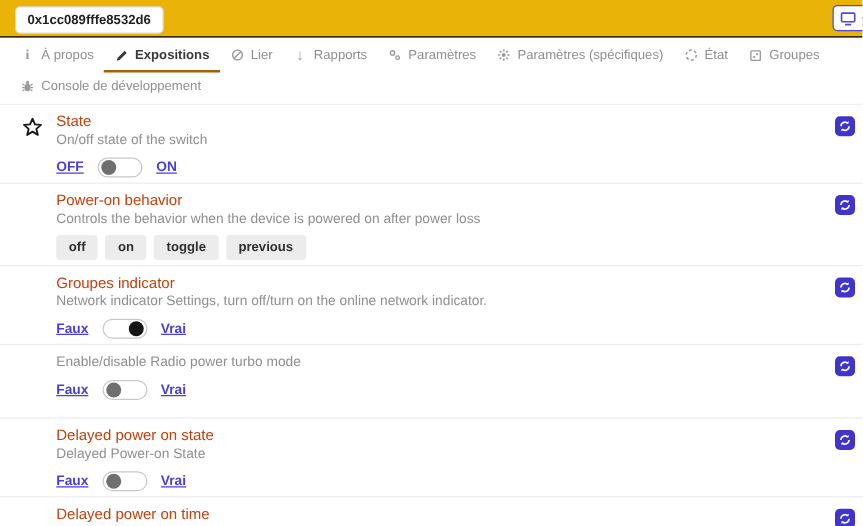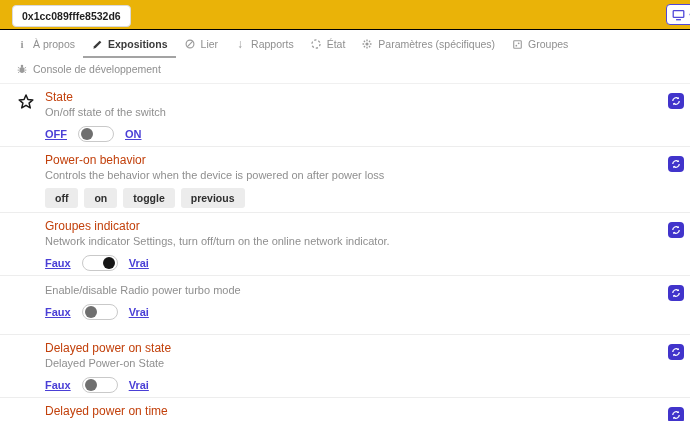--- a/index.html
+++ b/index.html
@@ -24,21 +24,21 @@
     display:flex;align-items:center;gap:4px;padding:0 5px;box-sizing:border-box;cursor:pointer;
   }
   
   .tabs{background:#fff;border-bottom:1px solid #f0f0f0;padding:3px 8px 0 8px;}
   .tab-row{display:flex;align-items:flex-end;}
   .tab{
     display:flex;align-items:center;gap:5px;padding:5px 8px 6px 8px;
     color:#8f8f8f;font-size:10.5px;cursor:pointer;white-space:nowrap;
     border-bottom:2px solid transparent;
   }
-  .tab.active{color:#3a3a3a;font-weight:700;border-bottom:2px solid #a3a3a3;}
+  .tab.active{color:#3a3a3a;font-weight:700;border-bottom:2px solid #a16207;}
   .ticon{display:inline-flex;width:12px;height:12px;align-items:center;justify-content:center;flex:0 0 auto;}
   .ticon.text{font-size:11px;font-weight:700;color:#9a9a9a;font-family:"Liberation Serif","DejaVu Serif",serif;}
   
   .section{
     position:relative;border-bottom:1px solid #ededed;
     padding:6px 40px 4px 45px;box-sizing:border-box;min-height:59px;
   }
   .section:last-child{border-bottom:none;}
   .sec-title{font-size:12px;line-height:14px;color:#c2410c;}
   .sec-desc{font-size:11px;line-height:12px;color:#8f8f8f;margin-top:2px;}
@@ -111,35 +111,44 @@
       </span>
       <span>Lier</span>
     </div>
     <div class="tab">
       <span class="ticon" style="color:#9a9a9a;font-size:12px;">↓</span>
       <span>Rapports</span>
     </div>
     <div class="tab">
       <span class="ticon">
         <svg width="12" height="12" viewBox="0 0 16 16">
-            <circle cx="8" cy="8" r="5.4" fill="none" stroke="#9a9a9a" stroke-width="1.7" stroke-dasharray="3 2.6"></circle>
-          </svg>
-      </span>
-      <span>État</span>
+            <circle cx="5.3" cy="5.8" r="2.3" fill="none" stroke="#9a9a9a" stroke-width="1.5"></circle>
+            <circle cx="10.8" cy="10.8" r="1.9" fill="none" stroke="#9a9a9a" stroke-width="1.5"></circle>
+          </svg>
+      </span>
+      <span>Paramètres</span>
     </div>
     <div class="tab">
       <span class="ticon">
         <svg width="12" height="12" viewBox="0 0 16 16">
             <circle cx="8" cy="8" r="2.1" fill="#9a9a9a"></circle>
             <g stroke="#9a9a9a" stroke-width="1.8">
               <path d="M8 2v2.2M8 11.8V14M2 8h2.2M11.8 8H14M3.8 3.8l1.5 1.5M10.7 10.7l1.5 1.5M12.2 3.8l-1.5 1.5M5.3 10.7l-1.5 1.5"></path>
             </g>
           </svg>
       </span>
       <span>Paramètres (spécifiques)</span>
+    </div>
+    <div class="tab">
+      <span class="ticon">
+        <svg width="12" height="12" viewBox="0 0 16 16">
+            <circle cx="8" cy="8" r="5.4" fill="none" stroke="#9a9a9a" stroke-width="1.7" stroke-dasharray="3 2.6"></circle>
+          </svg>
+      </span>
+      <span>État</span>
     </div>
     <div class="tab">
       <span class="ticon">
         <svg width="11" height="11" viewBox="0 0 16 16">
             <rect x="2.5" y="2.5" width="11" height="11" rx="1" fill="none" stroke="#9a9a9a" stroke-width="1.6"></rect>
             <circle cx="6.3" cy="9.7" r="1.3" fill="#9a9a9a"></circle>
             <circle cx="9.7" cy="6.3" r="1.3" fill="#9a9a9a"></circle>
           </svg>
       </span>
       <span>Groupes</span>

